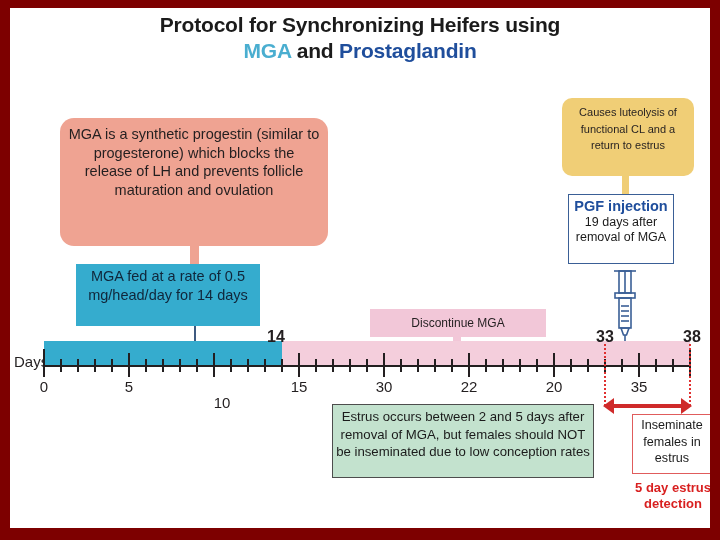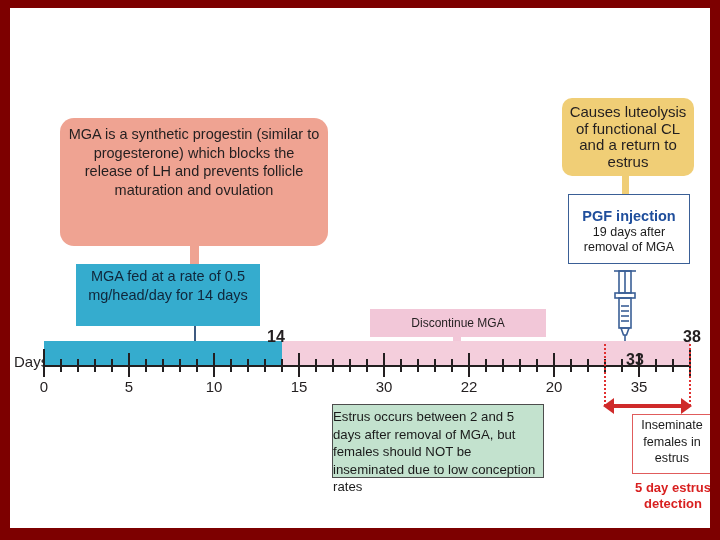--- a/index.html
+++ b/index.html
@@ -61,58 +61,58 @@
   .mga-fed-stem{
     position:absolute;left:184px;top:318px;width:2px;height:28px;
     background:#3f5a80;
   }
 
   .callout-yellow{
     left:552px;top:90px;width:132px;height:78px;
     background:#f0ce76;
     border-radius:10px;
     color:#231f20;
-    font-size:15px;line-height:16.5px;
+    font-size:11px;line-height:16.5px;
     text-align:center;
     padding:6px 7px 0 7px;
   }
   .yellow-tail{
     position:absolute;left:612px;top:166px;width:7px;height:22px;
     background:#f0ce76;
   }
 
   .box-pgf{
-    left:558px;top:186px;width:122px;height:70px;
+    left:558px;top:186px;width:106px;height:70px;
     background:#ffffff;
     border:1.6px solid #3a5f96;
     text-align:center;
-    padding-top:13px;
+    padding-top:3px;
   }
   .box-pgf .hd{color:#1f4e9c;font-weight:bold;font-size:14.5px;line-height:17px;}
   .box-pgf .sub{color:#1b1b1b;font-size:12.5px;line-height:15px;}
 
   .box-discontinue{
     left:360px;top:301px;width:176px;height:28px;
     background:#f2c7d8;
     color:#231f20;
     font-size:12px;line-height:28px;
     text-align:center;
   }
   .disc-stem{
     position:absolute;left:443px;top:329px;width:8px;height:20px;
     background:#f2c7d8;
   }
 
   .box-estrus{
-    left:322px;top:396px;width:212px;height:74px;
+    left:322px;top:396px;width:262px;height:74px;
     background:#c3e2ce;
     border:1.4px solid #4d4d4d;
     color:#1b1b1b;
     font-size:13.2px;line-height:17.5px;
-    text-align:left;
+    text-align:center;
     padding-top:3px;
   }
 
   .box-inseminate{
     left:622px;top:406px;width:80px;height:60px;
     background:#ffffff;
     border:1.4px solid #e05c5c;
     color:#1b1b1b;
     font-size:12.6px;line-height:16.5px;
     text-align:center;
@@ -165,20 +165,26 @@
 
   
   .syringe{position:absolute;left:600px;top:258px;width:30px;height:86px;}
 </style>
 </head>
 <body>
 
 <div id="slide">
   <div id="canvas">
 
+    <div class="title">
+      <span>Protocol for Synchronizing Heifers using</span>
+      <span class="l2">
+        <span class="mga-word">MGA</span><span> and </span><span class="pg-word">Prostaglandin</span>
+      </span>
+    </div>
 
     <div class="box callout-pink">
       <span>MGA is a synthetic progestin (similar to progesterone) which blocks the release of LH and prevents follicle maturation and ovulation</span>
     </div>
     <div class="pink-tail"></div>
 
     <div class="box box-mga-fed">
       <span>MGA fed at a rate of 0.5 mg/head/day for 14 days</span>
     </div>
     <div class="mga-fed-stem"></div>
@@ -260,30 +266,30 @@
           <div class="tick minor" style="left: 594px;"></div>
           <div class="tick minor" style="left: 611px;"></div>
           <div class="tick major" style="left: 628px;"></div>
           <div class="tick minor" style="left: 645px;"></div>
           <div class="tick minor" style="left: 662px;"></div>
           <div class="tick endcap" style="left: 679px;"></div>
         </div>
       <div id="ticklabels">
           <div class="tick-label" style="left: 14px;">0</div>
           <div class="tick-label" style="left: 99px;">5</div>
-          <div class="tick-label" style="left: 184px;">10</div>
+          <div class="tick-label" style="left: 192px; margin-top: 16px;">10</div>
           <div class="tick-label" style="left: 269px;">15</div>
           <div class="tick-label" style="left: 354px;">30</div>
           <div class="tick-label" style="left: 439px;">22</div>
           <div class="tick-label" style="left: 524px;">20</div>
           <div class="tick-label" style="left: 609px;">35</div>
         </div>
       <div id="markers">
           <div class="marker-label" style="left: 249px; top: 320px;">14</div>
-          <div class="marker-label" style="left: 608px; top: 320px; margin-top: 23px;">33</div>
+          <div class="marker-label" style="left: 578px; top: 320px;">33</div>
           <div class="marker-label" style="left: 665px; top: 320px;">38</div>
         </div>
     </div>
 
     <div class="box box-estrus">
       <span>Estrus occurs between 2 and 5 days after removal of MGA, but females should NOT be inseminated due to low conception rates</span>
     </div>
 
     <div id="redzone">
         <div class="red-dotted" style="left: 594px; top: 336px; height: 62px;"></div>

